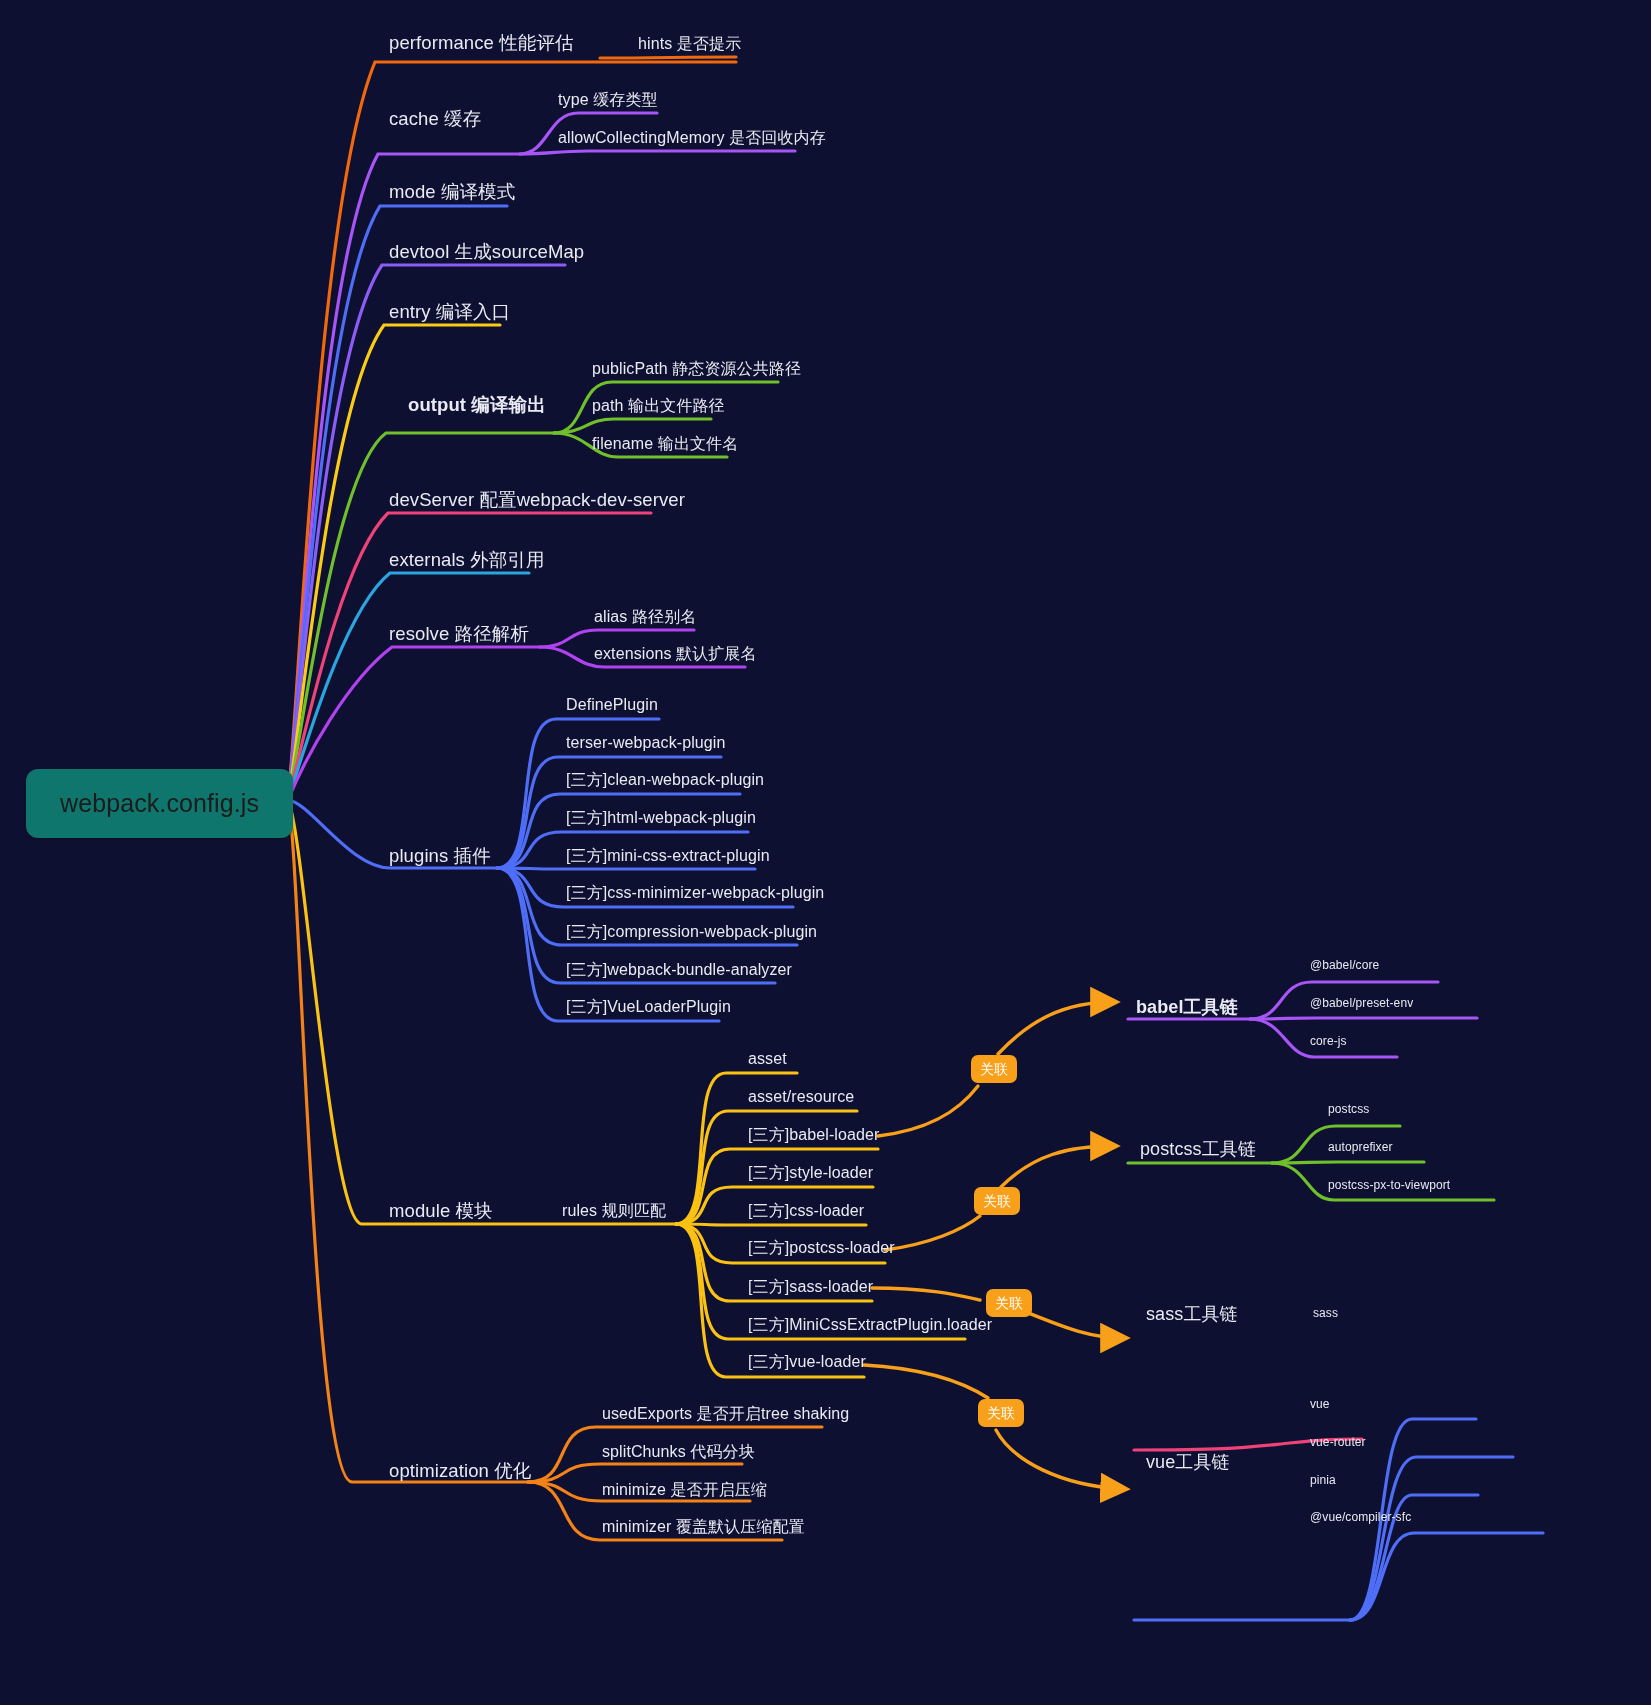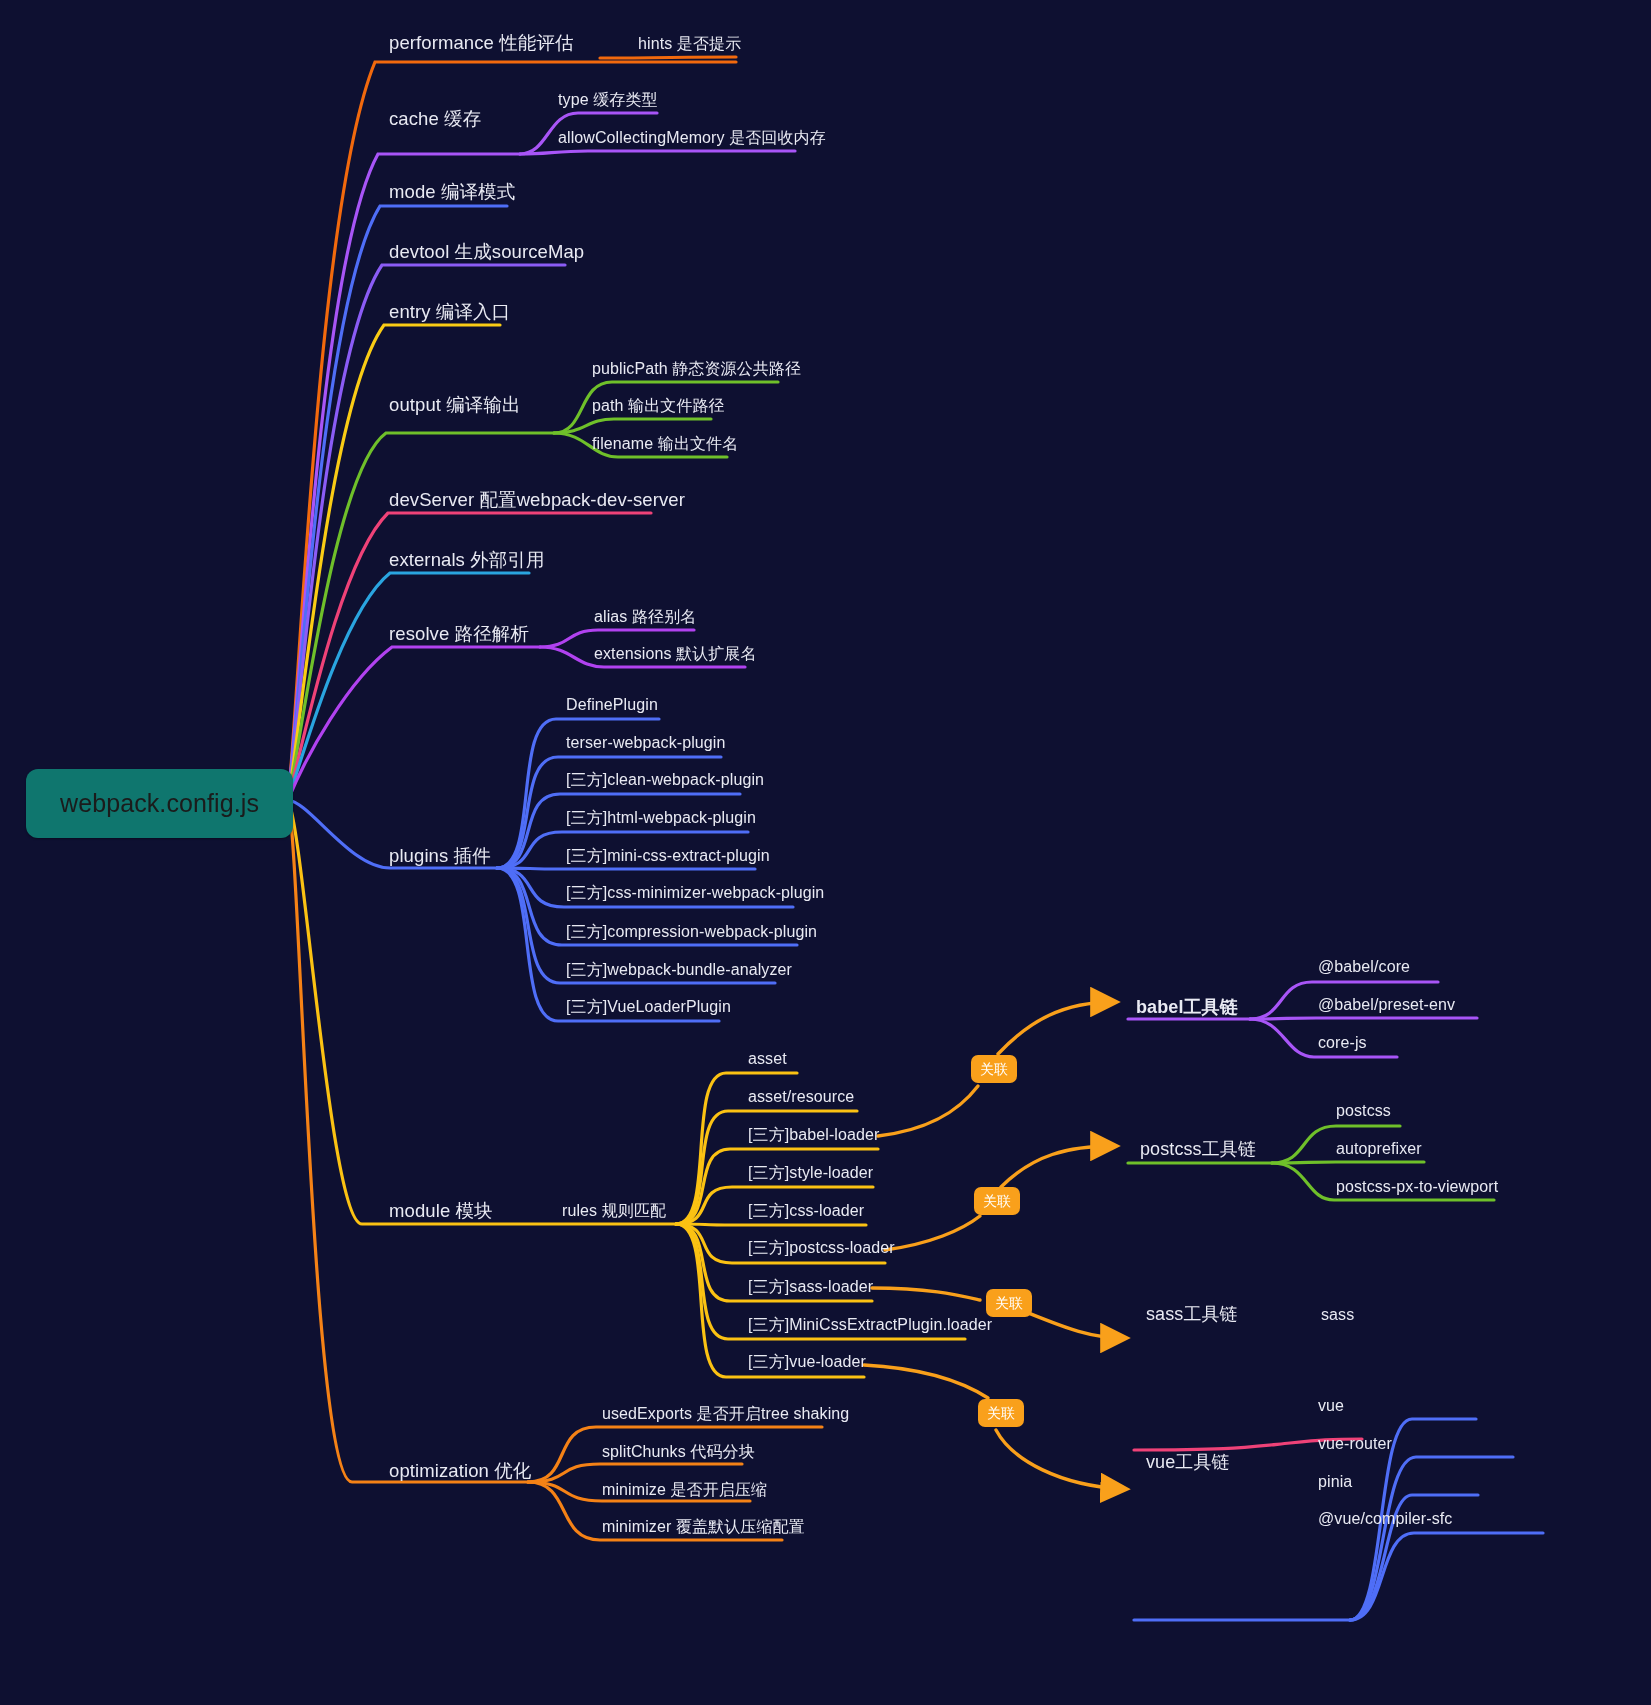--- a/index.html
+++ b/index.html
@@ -24,21 +24,21 @@
     color:#1b1b1b;
     border-radius:12px;
     padding:22px 34px;
     font-size:25px;
     font-weight:400;
     box-shadow:0 1px 2px rgba(0,0,0,.35);
   }
   .lvl1{font-size:18.5px;}
   .lvl2{font-size:16px;}
   .chain{font-size:18px;}
-  .chainleaf{font-size:16px;margin-left:8px;}
+  .chainleaf{font-size:12px;}
   .badge{
     position:absolute;
     background:#f9a01b;
     color:#ffffff;
     font-size:14px;
     border-radius:7px;
     padding:7px 9px;
     line-height:1;
     white-space:nowrap;
   }
@@ -142,21 +142,21 @@
     </g>
   </svg>
 
   <div class="node root" style="left:26px;top:769px;">webpack.config.js</div>
 
   <div class="node lvl1" style="left:389px;top:34px;">performance 性能评估</div>
   <div class="node lvl1" style="left:389px;top:110px;">cache 缓存</div>
   <div class="node lvl1" style="left:389px;top:183px;">mode 编译模式</div>
   <div class="node lvl1" style="left:389px;top:243px;">devtool 生成sourceMap</div>
   <div class="node lvl1" style="left:389px;top:303px;">entry 编译入口</div>
-  <div class="node lvl1" style="left:389px;top:396px;">output 编译输出</div>
+  <div class="node lvl1" style="left:408px;top:396px;font-weight:bold;">output 编译输出</div>
   <div class="node lvl1" style="left:389px;top:491px;">devServer 配置webpack-dev-server</div>
   <div class="node lvl1" style="left:389px;top:551px;">externals 外部引用</div>
   <div class="node lvl1" style="left:389px;top:625px;">resolve 路径解析</div>
   <div class="node lvl1" style="left:389px;top:847px;">plugins 插件</div>
   <div class="node lvl1" style="left:389px;top:1202px;">module 模块</div>
   <div class="node lvl1" style="left:389px;top:1462px;">optimization 优化</div>
 
   <div class="node lvl2" style="left:562px;top:1203px;">rules 规则匹配</div>
 
   <div class="node lvl2" style="left:638px;top:36px;">hints 是否提示</div>

